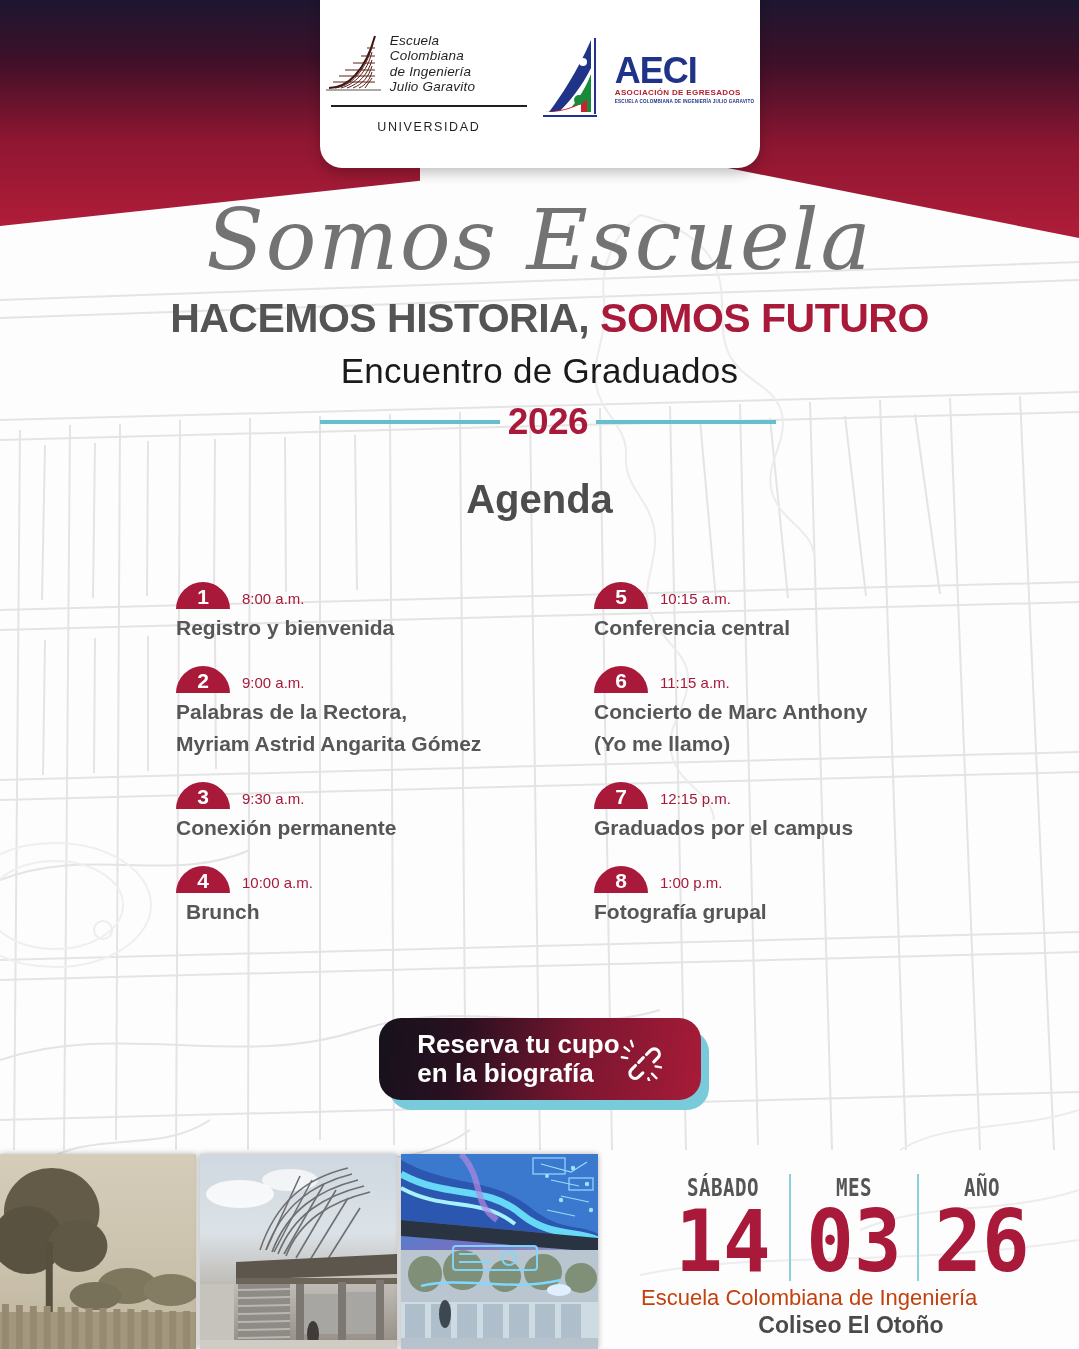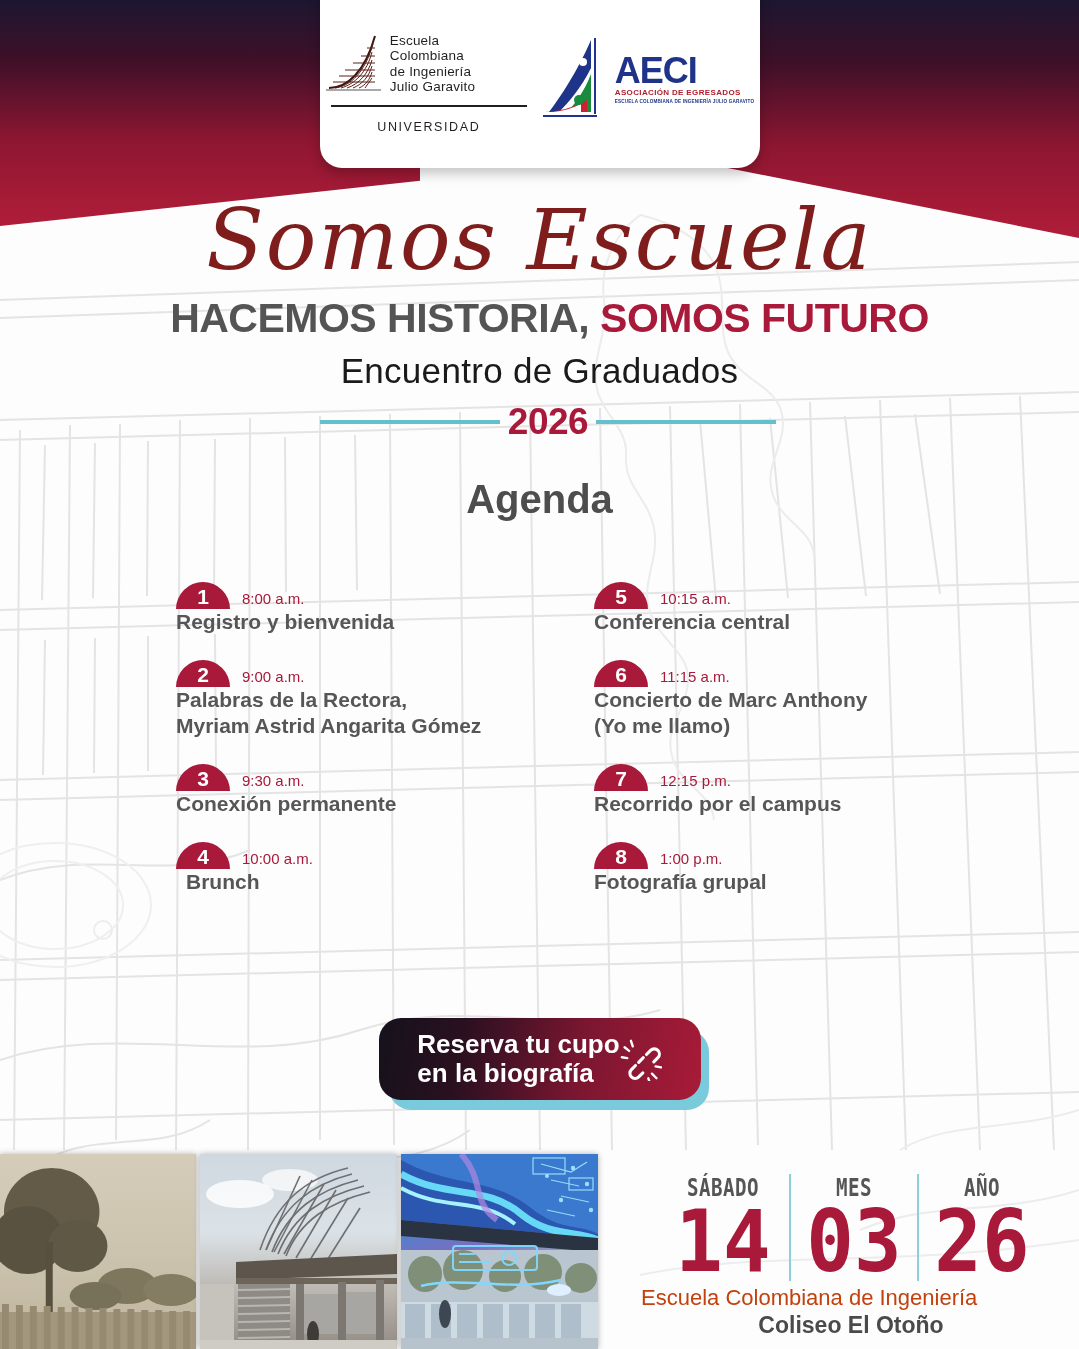--- a/index.html
+++ b/index.html
@@ -35,38 +35,38 @@
     width:440px; height:182px; background:#fff;
     border-radius:0 0 22px 22px;
     box-shadow:0 6px 12px rgba(0,0,0,.22);
     z-index:3;
     display:flex; align-items:center; justify-content:center; gap:16px;
     padding-top:12px;
   }
   
   #eci-logo{ display:flex; align-items:flex-start; gap:6px; flex-direction:column; }
   .eci-row{ display:flex; align-items:flex-end; gap:7px; }
-  .eci-name{ font-family:"Liberation Sans",sans-serif; color:#231f20; line-height:1.14; }
+  .eci-name{ font-family:"Liberation Sans",sans-serif; color:#231f20; line-height:1.14;font-style:italic; }
   .eci-name div{ font-size:13.5px; letter-spacing:.2px; }
   .eci-rule{ width:196px; height:1.4px; background:#231f20; margin:5px 0 0 6px; }
   .eci-univ{ width:196px; text-align:center; font-size:12.5px; letter-spacing:1.6px;
              color:#231f20; margin-top:7px; margin-left:6px; }
   
   #aeci-logo{ display:flex; align-items:center; gap:16px; margin-top:-6px; }
   #aeci-text{ display:flex; flex-direction:column; }
   #aeci-word{ font-size:36px; font-weight:bold; letter-spacing:-1px; color:#1f3388;
               line-height:.82; font-family:"Liberation Sans",sans-serif; }
   #aeci-sub1{ font-size:8px; font-weight:bold; letter-spacing:.35px; color:#b0202f; margin-top:2px; }
   #aeci-sub2{ font-size:4.6px; font-weight:bold; letter-spacing:.2px; color:#1f3388; margin-top:1.5px; }
 
   
   #headline{ position:absolute; top:198px; left:0; right:0; z-index:2; text-align:center; }
   #script-title{
     font-family:"DejaVu Serif", serif; font-style:italic; font-weight:normal;
-    font-size:84px; color:#7f1d1d; line-height:1;
+    font-size:84px; color:#737373; line-height:1;
     letter-spacing:2px;
   }
   #sub-bold{ margin-top:16px; font-size:41px; font-weight:bold;
              letter-spacing:-0.5px; line-height:1;margin-left:20px; }
   #sub-bold .grey{ color:#545454; }
   #sub-bold .red{ color:#a8193a; }
   #sub-mid{ margin-top:12px; font-size:35px; color:#1a1a1a; letter-spacing:.3px; }
   #year-row{ margin-top:10px; display:flex; align-items:center; justify-content:center; gap:0;padding-left:17px; }
   .year-line{ height:4px; background:#64c0cc; width:180px; }
   #year{ font-size:37px; font-weight:bold; color:#a8193a; padding:0 8px; letter-spacing:-.5px; }
@@ -82,21 +82,21 @@
   .item{ margin-bottom:26px; }
   .item-head{ display:flex; align-items:flex-end; gap:12px; }
   .badge{
     width:54px; height:27px; background:#a8193a;
     border-radius:27px 27px 0 0;
     display:flex; align-items:center; justify-content:center;
     color:#fff; font-size:21px; font-weight:bold; padding-top:3px;
     flex:0 0 auto;
   }
   .time{ font-size:15px; color:#a8193a; line-height:1.35; }
-  .desc{ font-size:21px; font-weight:bold; color:#565656; line-height:1.16; margin-top:1px; }
+  .desc{ font-size:21px; font-weight:bold; color:#565656; line-height:1.16; margin-top:7px; }
   .item.indent .desc{ padding-left:10px; }
 
   
   #cta-wrap{ position:absolute; top:1018px; left:50%; transform:translateX(-50%); z-index:4; }
   #cta-shadow{
     position:absolute; left:10px; top:12px; width:320px; height:80px;
     background:#79cada; border-radius:22px;
   }
   #cta{
     position:relative; width:322px; height:82px; border-radius:22px;
@@ -331,21 +331,21 @@
       </div>
       <div class="desc">Concierto de Marc Anthony</div>
       <div class="desc dark">(Yo me llamo)</div>
     </div>
 
     <div class="item">
       <div class="item-head">
         <span class="badge">7</span>
         <span class="time">12:15 p.m.</span>
       </div>
-      <div class="desc">Recorrido por el campus</div>
+      <div class="desc">Graduados por el campus</div>
     </div>
 
     <div class="item">
       <div class="item-head">
         <span class="badge">8</span>
         <span class="time">1:00 p.m.</span>
       </div>
       <div class="desc">Fotografía grupal</div>
     </div>
   </div>

